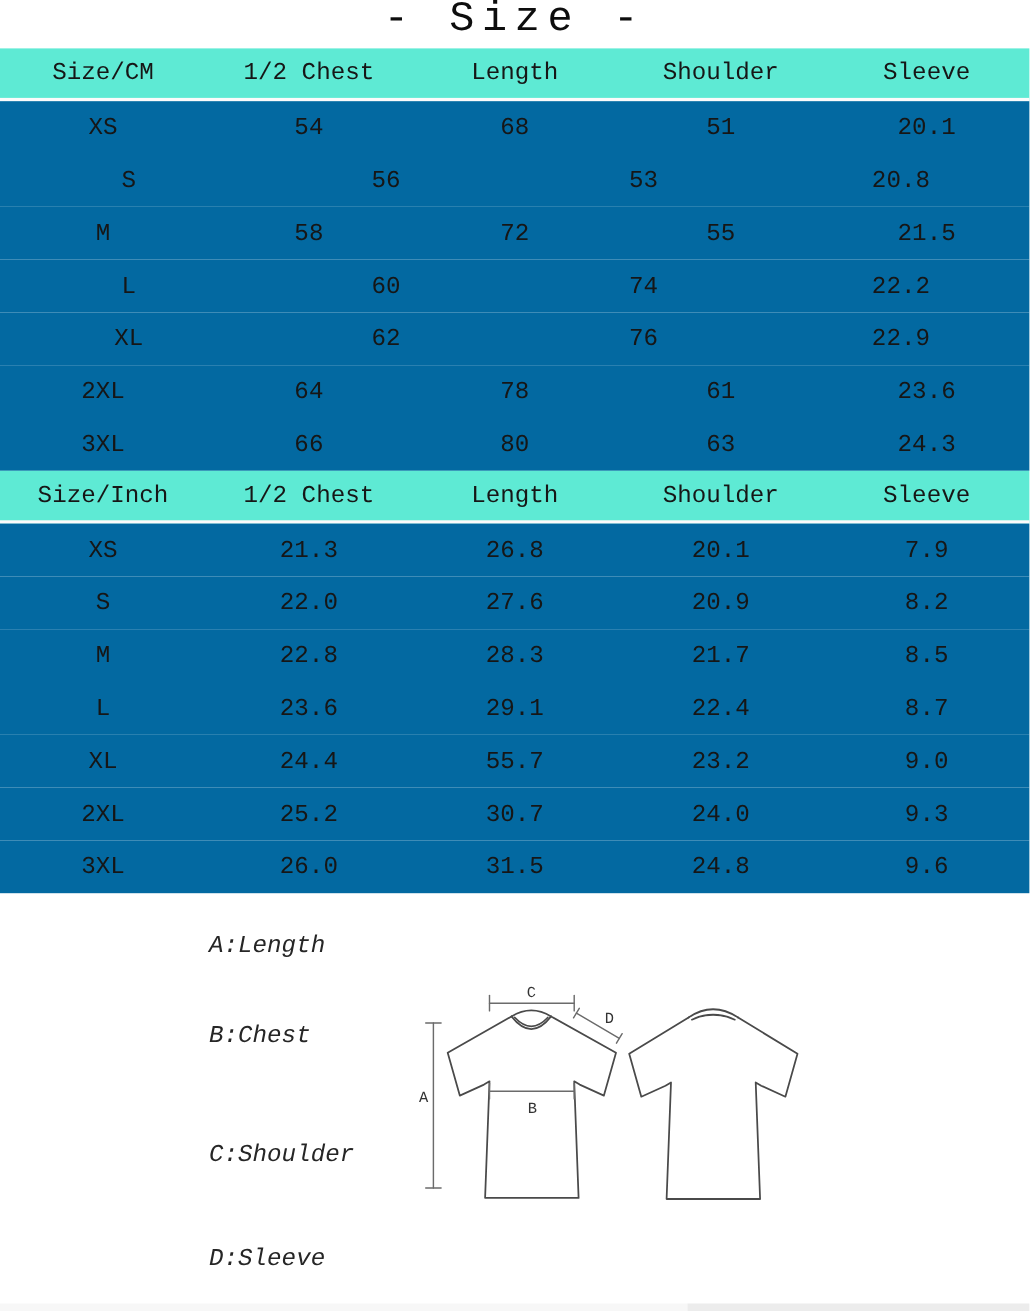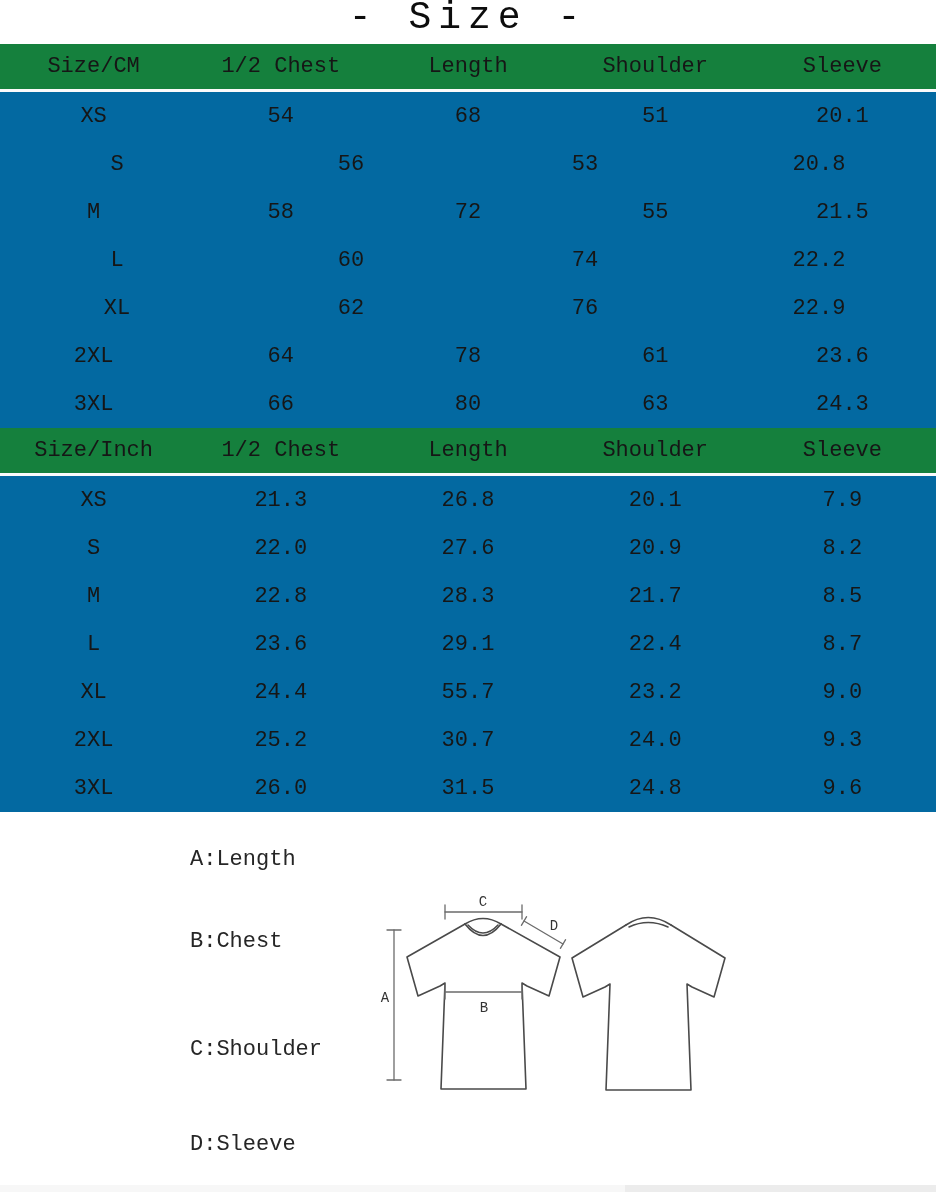--- a/index.html
+++ b/index.html
@@ -26,41 +26,42 @@
     left: 0; width: 936px;
   }
   #table-cm { top: 44px; }
   #table-inch { top: 428px; text-align: right; }
   .trow {
     display: flex;
     height: 48px;
     background: #0369a1;
   }
   .trow.head {
-    background: #15803d;
+    background: #5eead4;
     height: 45px;
     border-bottom: 3px solid #fbfbfb;
   }
   .tcell {
     flex: 1 1 0;
     display: flex;
     align-items: center;
     justify-content: center;
     font-size: 22px;
     letter-spacing: 0px;
     white-space: pre;
   }
   .legend-item {
     position: absolute;
     left: 190px;
     height: 26px;
     font-size: 22px;
     line-height: 26px;
     color: #262626;
     white-space: pre;
+    font-style: italic;
   }
   #legend-a { top: 847px; }
   #legend-b { top: 929px; }
   #legend-c { top: 1037px; }
   #legend-d { top: 1132px; }
   #tshirt-diagram {
     position: absolute;
     left: 370px; top: 878px;
   }
   .bottom-strip {

